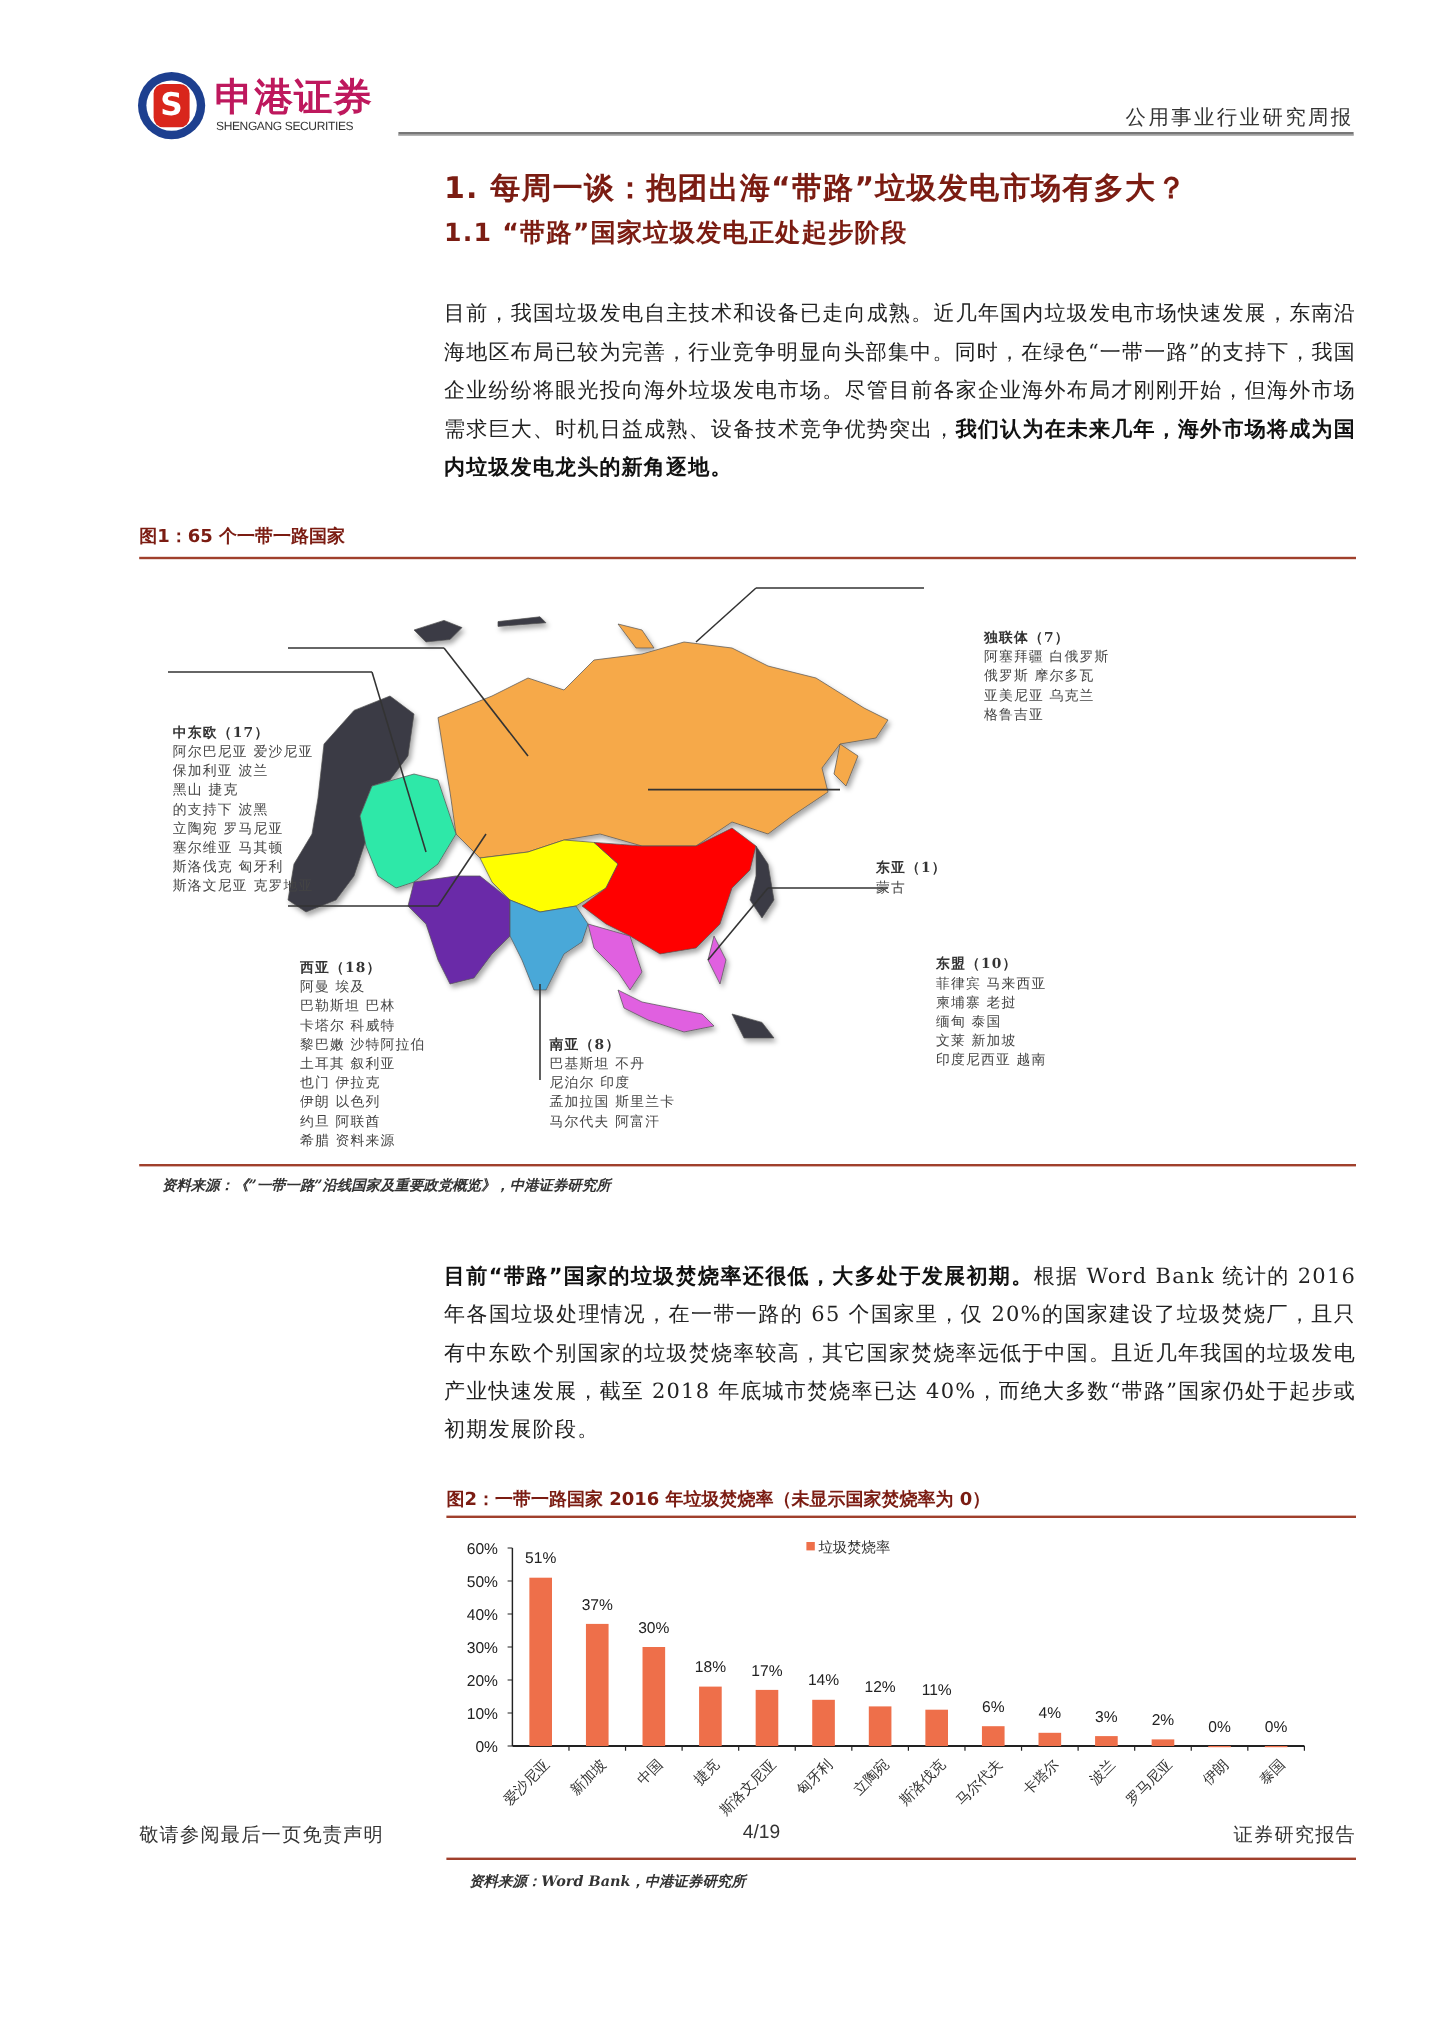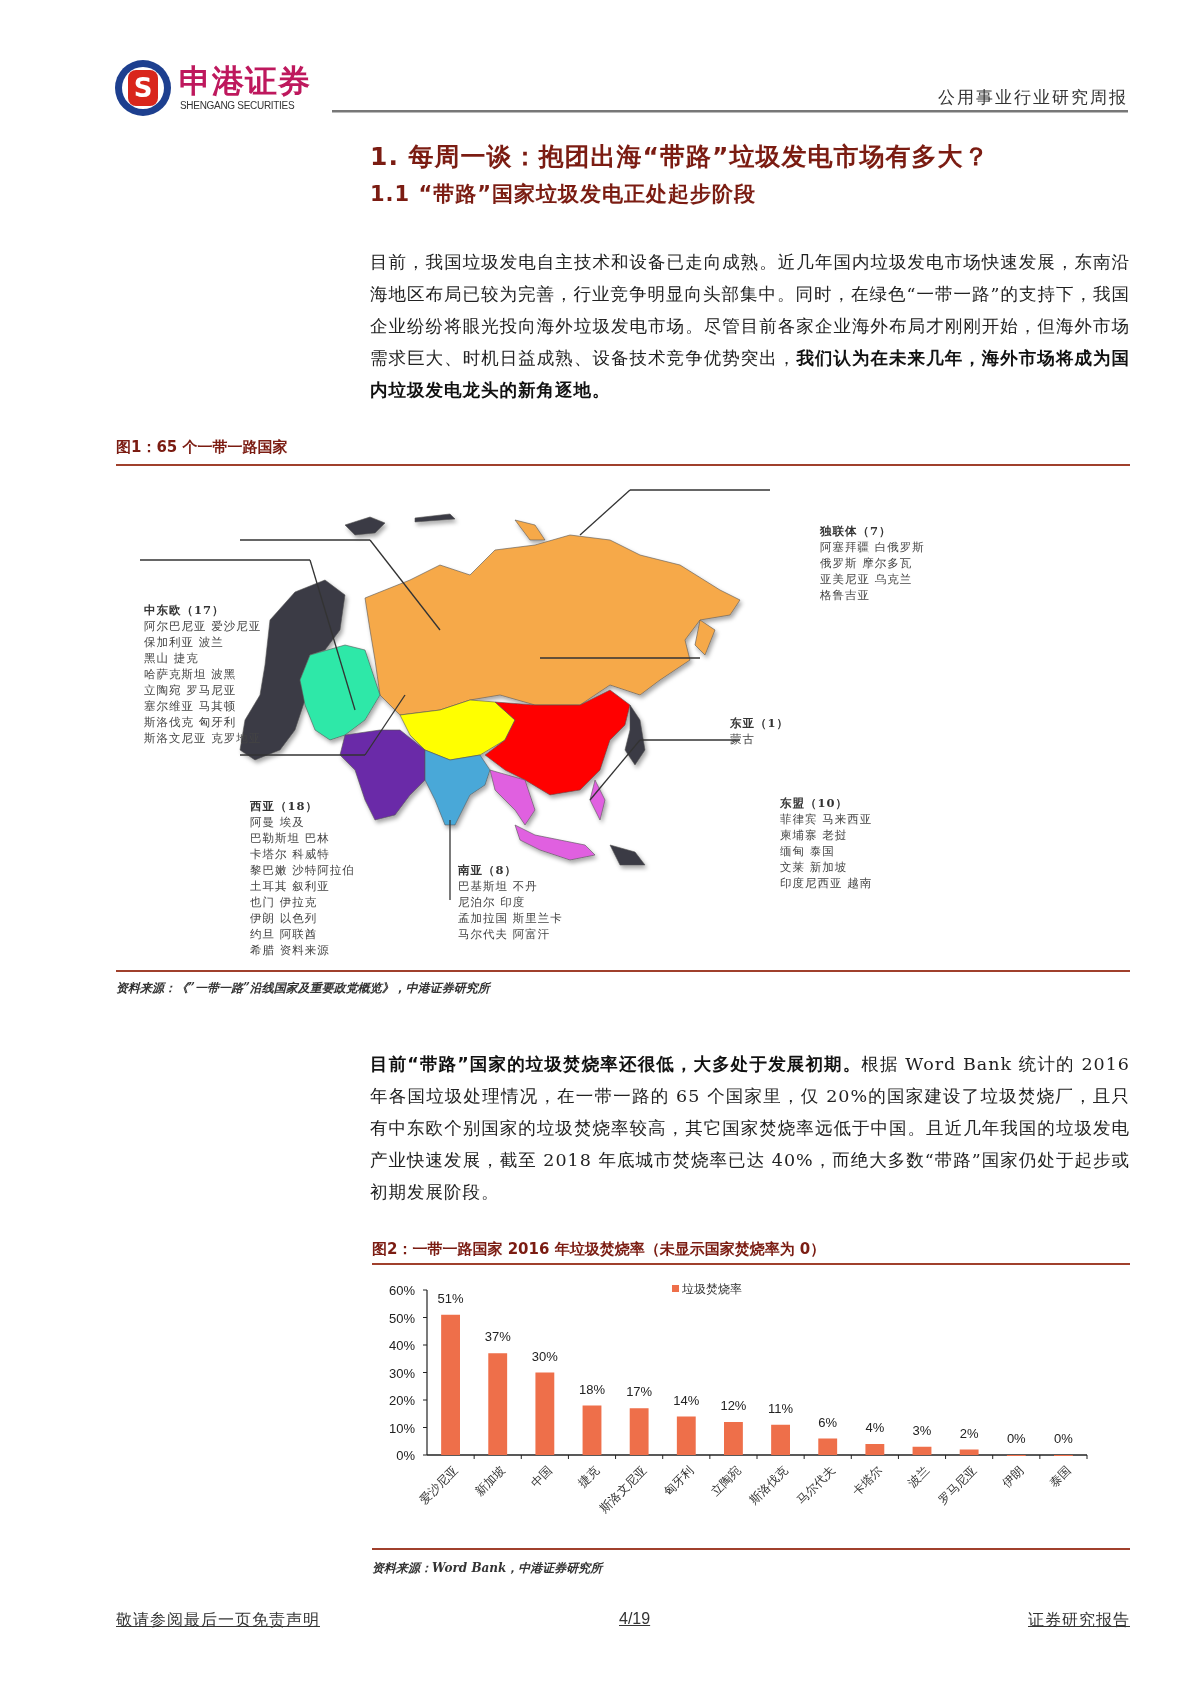--- a/index.html
+++ b/index.html
@@ -24,36 +24,36 @@
   .para { left: 370px; width: 760px; font-size: 17.5px; line-height: 32px; color: #222; text-align: justify; letter-spacing: 1px; }
   .para b { font-family: "DejaVu Sans", sans-serif; font-weight: bold; color: #111; }
   .p1 { top: 246px; }
   .p2 { top: 1048px; }
 
   .fig-title { font: bold 15px "DejaVu Sans", sans-serif; color: #7b1c12; }
   .fig1-title { left: 116px; top: 438px; text-align: center; }
   .fig-line { height: 2px; background: #a0402c; }
   .fig1-line { left: 116px; top: 464px; width: 1014px; }
   .fig1-line-b { left: 116px; top: 970px; width: 1014px; }
-  .source { font-size: 12px; font-style: italic; font-weight: bold; color: #333; }
+  .source { font-size: 12px; font-style: italic; font-weight: bold; color: #333; margin-left: 19px; }
   .src1 { left: 116px; top: 980px; }
 
   
   .map { left: 140px; top: 480px; width: 800px; height: 480px; }
   .region-label { font-size: 11.5px; line-height: 16px; color: #444; letter-spacing: 1px; }
   .region-label .rt { font-weight: bold; color: #333; }
 
   
   .fig2-title { left: 372px; top: 1240px; }
   .fig2-line { left: 372px; top: 1263px; width: 758px; }
   .fig2-line-b { left: 372px; top: 1548px; width: 758px; }
   .src2 { left: 372px; top: 1560px; }
   .chart { left: 372px; top: 1275px; width: 758px; height: 270px; }
 
-  .footer { top: 1610px; font-size: 16px; color: #333; letter-spacing: 1px; text-decoration: underline; }
+  .footer { top: 1519px; font-size: 16px; color: #333; letter-spacing: 1px; }
   .footer-left { left: 116px; }
   .footer-center { left: 600px; font-family: "Liberation Sans", sans-serif; letter-spacing: 0; margin-left: 19px; }
   .footer-right { right: 70px; }
 </style>
 </head>
 <body>
 
 <div class="abs logo">
   <div class="logo-circle">
     <div class="logo-circle-inner"></div>
@@ -125,21 +125,21 @@
       <line x1="600" y1="260" x2="500" y2="260"></line>
       <line x1="500" y1="260" x2="450" y2="320"></line>
     </g>
   </svg>
 
   <div class="abs region-label" style="left:4px; top:122px;">
     <div class="rt">中东欧（17）</div>
     <div>阿尔巴尼亚 爱沙尼亚</div>
     <div>保加利亚 波兰</div>
     <div>黑山 捷克</div>
-    <div>哈萨克斯坦 波黑</div>
+    <div>的支持下 波黑</div>
     <div>立陶宛 罗马尼亚</div>
     <div>塞尔维亚 马其顿</div>
     <div>斯洛伐克 匈牙利</div>
     <div>斯洛文尼亚 克罗地亚</div>
   </div>
   <div class="abs region-label" style="left:680px; top:43px;">
     <div class="rt">独联体（7）</div>
     <div>阿塞拜疆 白俄罗斯</div>
     <div>俄罗斯 摩尔多瓦</div>
     <div>亚美尼亚 乌克兰</div>

